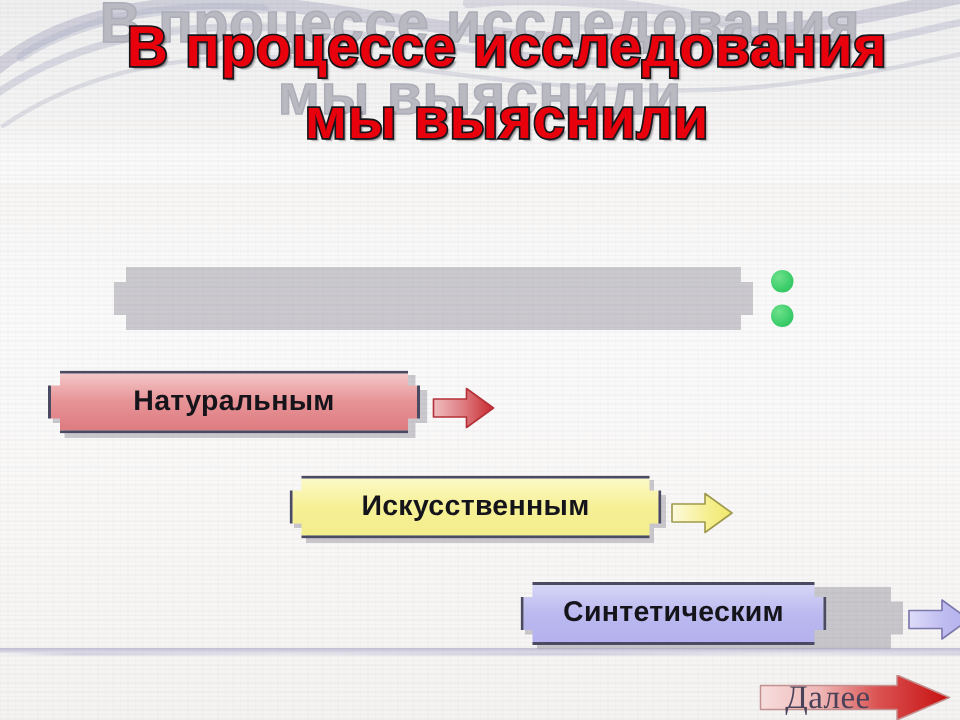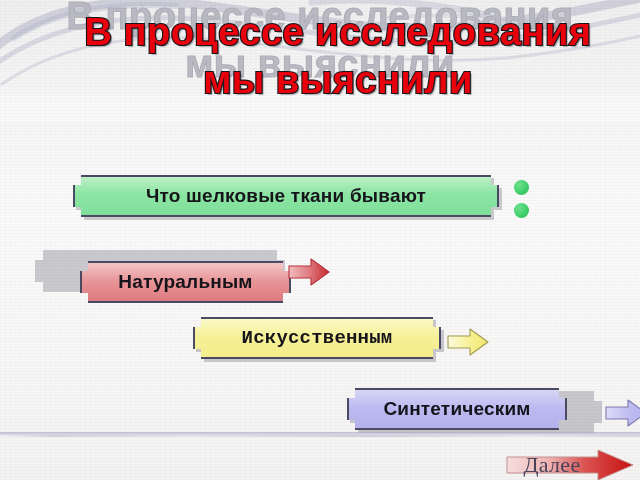--- a/index.html
+++ b/index.html
@@ -130,21 +130,21 @@
       calc(100% - 8px) 0, calc(100% - 8px) 10px, 100% 10px,
       100% calc(100% - 10px), calc(100% - 8px) calc(100% - 10px),
       calc(100% - 8px) 100%, 8px 100%, 8px calc(100% - 10px),
       0 calc(100% - 10px)
     );
     filter: blur(0.5px);
   }
 
   #plaque-green  { background: linear-gradient(180deg,#bdf0c8 0%, #8ce5a3 45%, #7fe09a 100%); }
   #plaque-pink   { background: linear-gradient(180deg,#f3c7c8 0%, #e79497 48%, #dd7b80 100%); }
-  #plaque-yellow { background: linear-gradient(180deg,#fbf9c6 0%, #f6f096 50%, #f4ed8c 100%); font-family: Liberation Mono, monospace; }
+  #plaque-yellow { background: linear-gradient(180deg,#fbf9c6 0%, #f6f096 50%, #f4ed8c 100%); }
   #plaque-purple { background: linear-gradient(180deg,#d6d5f6 0%, #bbb9ef 50%, #b4b1ee 100%); }
 
   
   .arrow { position: absolute; }
   .arrow svg { display: block; }
 
   
   #colon-dots {
     position: absolute;
     left: 514px; top: 178px;
@@ -231,31 +231,28 @@
       <span class="title-ghost">В процессе исследования</span>
       <span class="title-main">В процессе исследования</span>
     </div>
     <div class="title-line">
       <span class="title-ghost">мы выяснили</span>
       <span class="title-main">мы выяснили</span>
     </div>
   </div>
 
   <div class="plaque-shadow" style="left:76px; top:178px; width:426px; height:42px;"></div>
-  <div class="plaque" id="plaque-green" style="left:73px; top:175px; width:426px; height:42px;">
-    <span>Что шелковые ткани бывают</span>
-  </div>
 
   <div id="colon-dots">
     <div class="dot" id="colon-dot-top"></div>
     <div class="dot" id="colon-dot-bottom"></div>
   </div>
 
   <div class="plaque-shadow" style="left:35px; top:250px; width:250px; height:42px;"></div>
-  <div class="plaque" id="plaque-pink" style="left:32px; top:261px; width:211px; height:42px;margin-left:48px;">
+  <div class="plaque" id="plaque-pink" style="left:32px; top:247px; width:248px; height:42px;">
     <span>Натуральным</span>
   </div>
   <div class="arrow" style="left:288px; top:258px;">
     <svg width="42" height="28" viewBox="0 0 42 28" aria-hidden="true">
       <defs>
         <linearGradient id="gradRedArrow" x1="0" y1="0" x2="1" y2="0">
           <stop offset="0%" stop-color="#f0bcbe"></stop>
           <stop offset="48%" stop-color="#de7f84"></stop>
           <stop offset="100%" stop-color="#c9282f"></stop>
         </linearGradient>
@@ -275,21 +272,21 @@
           <stop offset="0%" stop-color="#fcfadd"></stop>
           <stop offset="55%" stop-color="#f6f095"></stop>
           <stop offset="100%" stop-color="#efe76a"></stop>
         </linearGradient>
       </defs>
       <path d="M1 8 L23 8 L23 1 L41 14 L23 27 L23 20 L1 20 Z" fill="url(#gradYellowArrow)" stroke="#9e9a4e" stroke-width="1.1" stroke-linejoin="round"></path>
     </svg>
   </div>
 
   <div class="plaque-shadow" style="left:350px; top:391px; width:252px; height:42px;"></div>
-  <div class="plaque" id="plaque-purple" style="left:347px; top:388px; width:220px; height:42px;">
+  <div class="plaque" id="plaque-purple" style="left:347px; top:388px; width:204px; height:42px;">
     <span>Синтетическим</span>
   </div>
   <div class="arrow" style="left:605px; top:399px;">
     <svg width="42" height="28" viewBox="0 0 42 28" aria-hidden="true">
       <defs>
         <linearGradient id="gradPurpleArrow" x1="0" y1="0" x2="1" y2="0">
           <stop offset="0%" stop-color="#dedcf9"></stop>
           <stop offset="55%" stop-color="#c0bdf1"></stop>
           <stop offset="100%" stop-color="#b2afee"></stop>
         </linearGradient>

